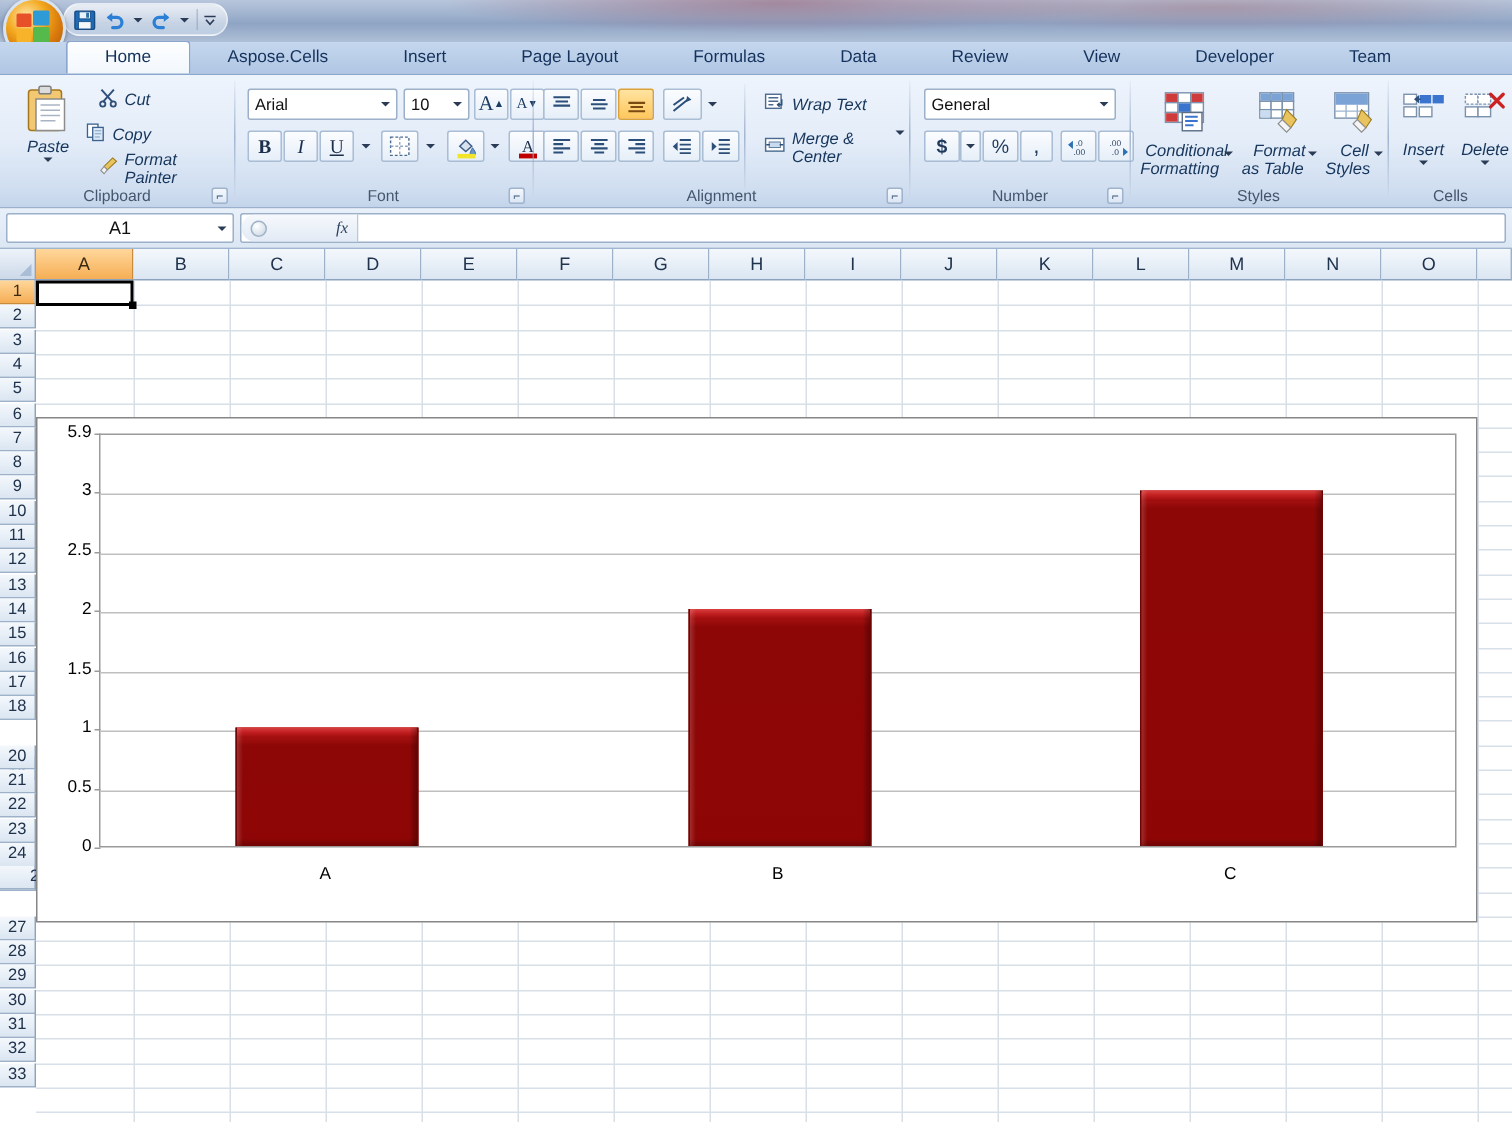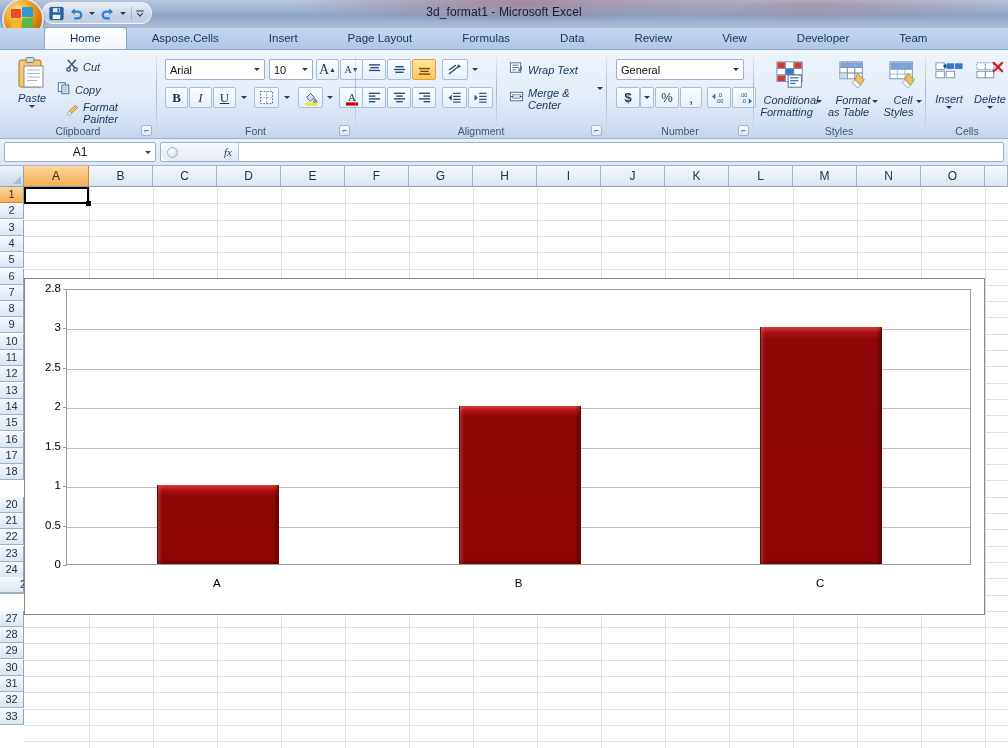--- a/index.html
+++ b/index.html
@@ -191,21 +191,20 @@
   .bar .bevel-r { position: absolute; right: 0; top: 0; bottom: 0; width: 5px; background: linear-gradient(to left, rgba(0,0,0,.30), rgba(0,0,0,0)); }
   .bar .bevel-b { position: absolute; left: 0; right: 0; bottom: 0; height: 5px; background: linear-gradient(to top, rgba(0,0,0,.22), rgba(0,0,0,0)); }
   .tick { position: absolute; width: 4px; height: 1px; background: #9a9a9a; }
 </style>
 </head>
 <body>
 
 <div class="titlebar">
   <div class="glow"></div>
   <div class="glow2"></div>
-  <div class="win-title">3d_format1 - Microsoft Excel</div>
 </div>
 
 <div class="qat">
   <div class="qat-btn" title="Save">
     <svg width="15" height="15" viewBox="0 0 16 16">
       <rect x="1" y="1.5" width="14" height="13" rx="1" fill="#1f6bb5" stroke="#174c82"></rect>
       <rect x="4" y="2" width="8" height="5" fill="#e9f2fb" stroke="#174c82" stroke-width=".6"></rect>
       <rect x="9" y="2.6" width="2" height="3.6" fill="#2b6fa8"></rect>
       <rect x="3.5" y="9" width="9" height="5.2" fill="#f2f7fc" stroke="#174c82" stroke-width=".6"></rect>
     </svg>
@@ -850,21 +849,21 @@
         </div>
     </div>
     <div id="yticks">
         <div class="ylab" style="left: 0px; width: 36px; top: 279px;">0</div>
         <div class="ylab" style="left: 0px; width: 36px; top: 239.571px;">0.5</div>
         <div class="ylab" style="left: 0px; width: 36px; top: 200.143px;">1</div>
         <div class="ylab" style="left: 0px; width: 36px; top: 160.714px;">1.5</div>
         <div class="ylab" style="left: 0px; width: 36px; top: 121.286px;">2</div>
         <div class="ylab" style="left: 0px; width: 36px; top: 81.8571px;">2.5</div>
         <div class="ylab" style="left: 0px; width: 36px; top: 42.4286px;">3</div>
-        <div class="ylab" style="left: 0px; width: 36px; top: 3px;">2.8</div>
+        <div class="ylab" style="left: 0px; width: 36px; top: 3px;">5.9</div>
       </div>
     <div id="ytickmarks">
         <div class="tick" style="left: 38px; top: 286px;"></div>
         <div class="tick" style="left: 38px; top: 246.571px;"></div>
         <div class="tick" style="left: 38px; top: 207.143px;"></div>
         <div class="tick" style="left: 38px; top: 167.714px;"></div>
         <div class="tick" style="left: 38px; top: 128.286px;"></div>
         <div class="tick" style="left: 38px; top: 88.8571px;"></div>
         <div class="tick" style="left: 38px; top: 49.4286px;"></div>
         <div class="tick" style="left: 38px; top: 10px;"></div>

